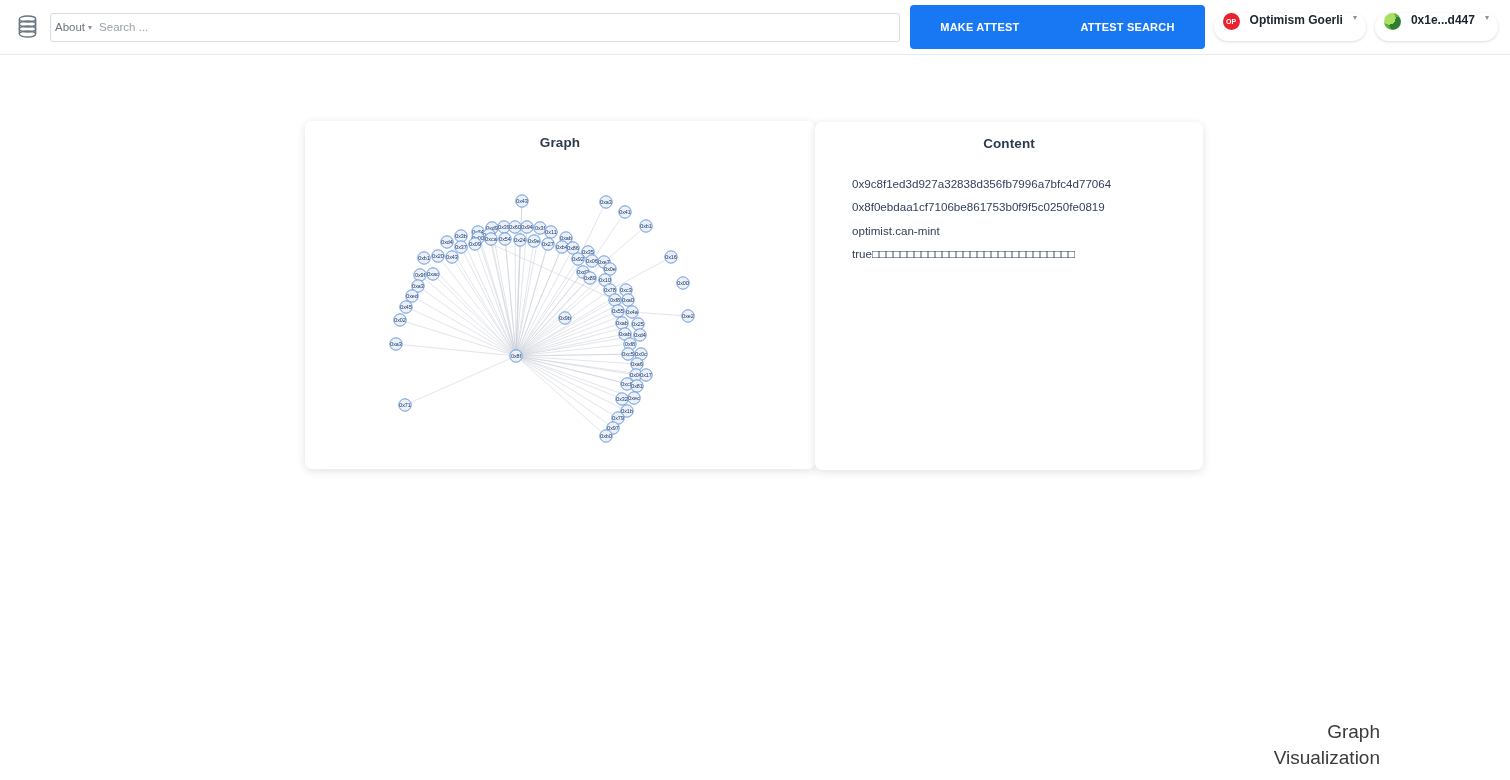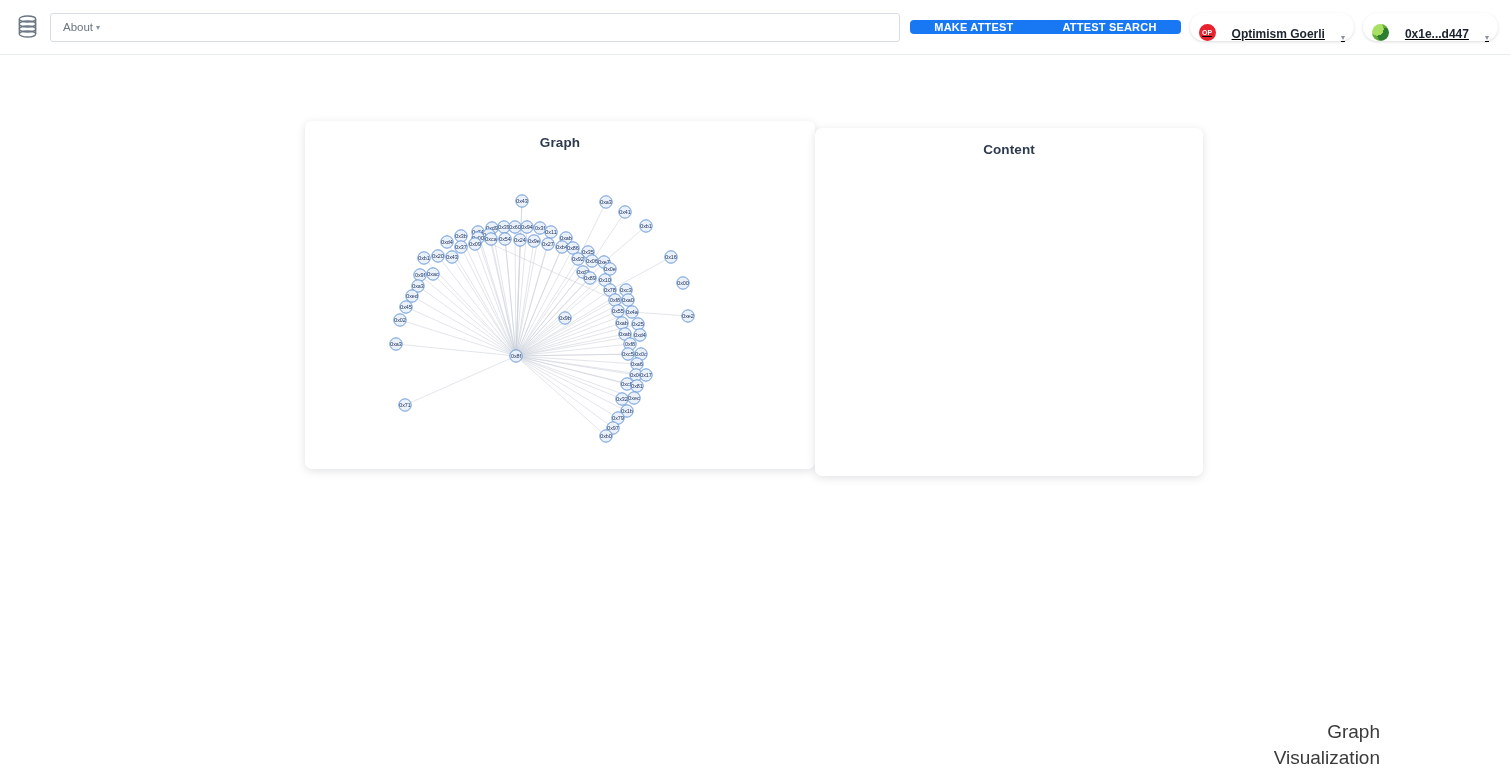--- a/index.html
+++ b/index.html
@@ -35,21 +35,21 @@
     flex: 0 0 auto;
   }
 
   .search-wrap {
     flex: 1 1 auto;
     height: 29px;
     border: 1px solid #d8dde3;
     border-radius: 3px;
     background: #fff;
     display: flex;
-    padding: 0 12px;
+    padding: 0 4px;
     gap: 7px;
     min-width: 0;
   }
 
   .about-link {
     font-size: 11.5px;
     color: #6c7580;
     white-space: nowrap;
     display: flex;
     align-items: center;
@@ -86,40 +86,39 @@
   }
 
   .btn-primary {
     background: #1877f2;
     color: #ffffff;
     border: none;
     font-family: "Liberation Sans", sans-serif;
     font-size: 11px;
     font-weight: bold;
     letter-spacing: 0.2px;
-    padding: 0 24px;
-    height: 14px;
+    padding: 0 30px;
+    height: 44px;
     cursor: pointer;
     white-space: nowrap;
   }
   .btn-primary + .btn-primary { border-left: 1px solid #1877f2; }
 
   .chip {
     display: flex;
-    align-items: flex-end;
-    gap: 16px;
+    align-items: flex-start;
+    gap: 10px;
     height: 28px;
     padding: 0 9px;
     margin-left: 9px;
     border-radius: 14px;
     background: #ffffff;
     box-shadow: 0 1px 3px rgba(0,0,0,0.14);
     cursor: pointer;
     flex: 0 0 auto;
-    text-decoration: underline;
   }
 
   .chip-label {
     font-size: 12px;
     font-weight: bold;
     color: #1c2430;
     white-space: nowrap;
   }
 
   .badge-op {
@@ -148,21 +147,21 @@
   }
 
   .card {
     position: absolute;
     background: #ffffff;
     border-radius: 7px;
     box-shadow: 0 2px 9px rgba(20,30,50,0.13);
   }
 
   #graph-card  { left: 305px; top: 66px; width: 510px; height: 348px; }
-  #content-card{ left: 815px; top: 73px; width: 388px; height: 348px; }
+  #content-card{ left: 815px; top: 67px; width: 388px; height: 348px; }
 
   .card-title {
     text-align: center;
     font-size: 13.5px;
     font-weight: bold;
     color: #2e3a4d;
     padding-top: 14px;
     letter-spacing: 0.1px;
   }
 
@@ -229,20 +228,21 @@
         <path d="M18.7 4v15"></path>
       </g>
     </svg>
   </div>
 
   <div class="search-wrap">
     <span class="about-link">
       <span>About</span>
       <span class="caret">▾</span>
     </span>
+    <input class="search-input" type="text" placeholder="Search ..." style="">
   </div>
 
   <div class="btn-group">
     <button class="btn-primary">MAKE ATTEST</button>
     <button class="btn-primary">ATTEST SEARCH</button>
   </div>
 
   <div class="chip">
     <span class="badge-op">OP</span>
     <span class="chip-label">Optimism Goerli</span>
@@ -628,19 +628,25 @@
           <g>
             <circle class="node-circle" cx="516" cy="310" r="6.2"></circle>
             <text class="node-label" x="516" y="310.3">0x8f</text>
           </g>
         </g>
       </svg>
   </div>
 
   <div class="card" id="content-card">
     <div class="card-title">Content</div>
+    <div class="content-body" id="content-body">
+        <div class="content-line">0x9c8f1ed3d927a32838d356fb7996a7bfc4d77064</div>
+        <div class="content-line">0x8f0ebdaa1cf7106be861753b0f9f5c0250fe0819</div>
+        <div class="content-line">optimist.can-mint</div>
+        <div class="content-line">true□□□□□□□□□□□□□□□□□□□□□□□□□□□□□</div>
+      </div>
   </div>
 
   <div class="figure-caption">
     <div>Graph</div>
     <div>Visualization</div>
   </div>
 </div>
 
 </body></html>

